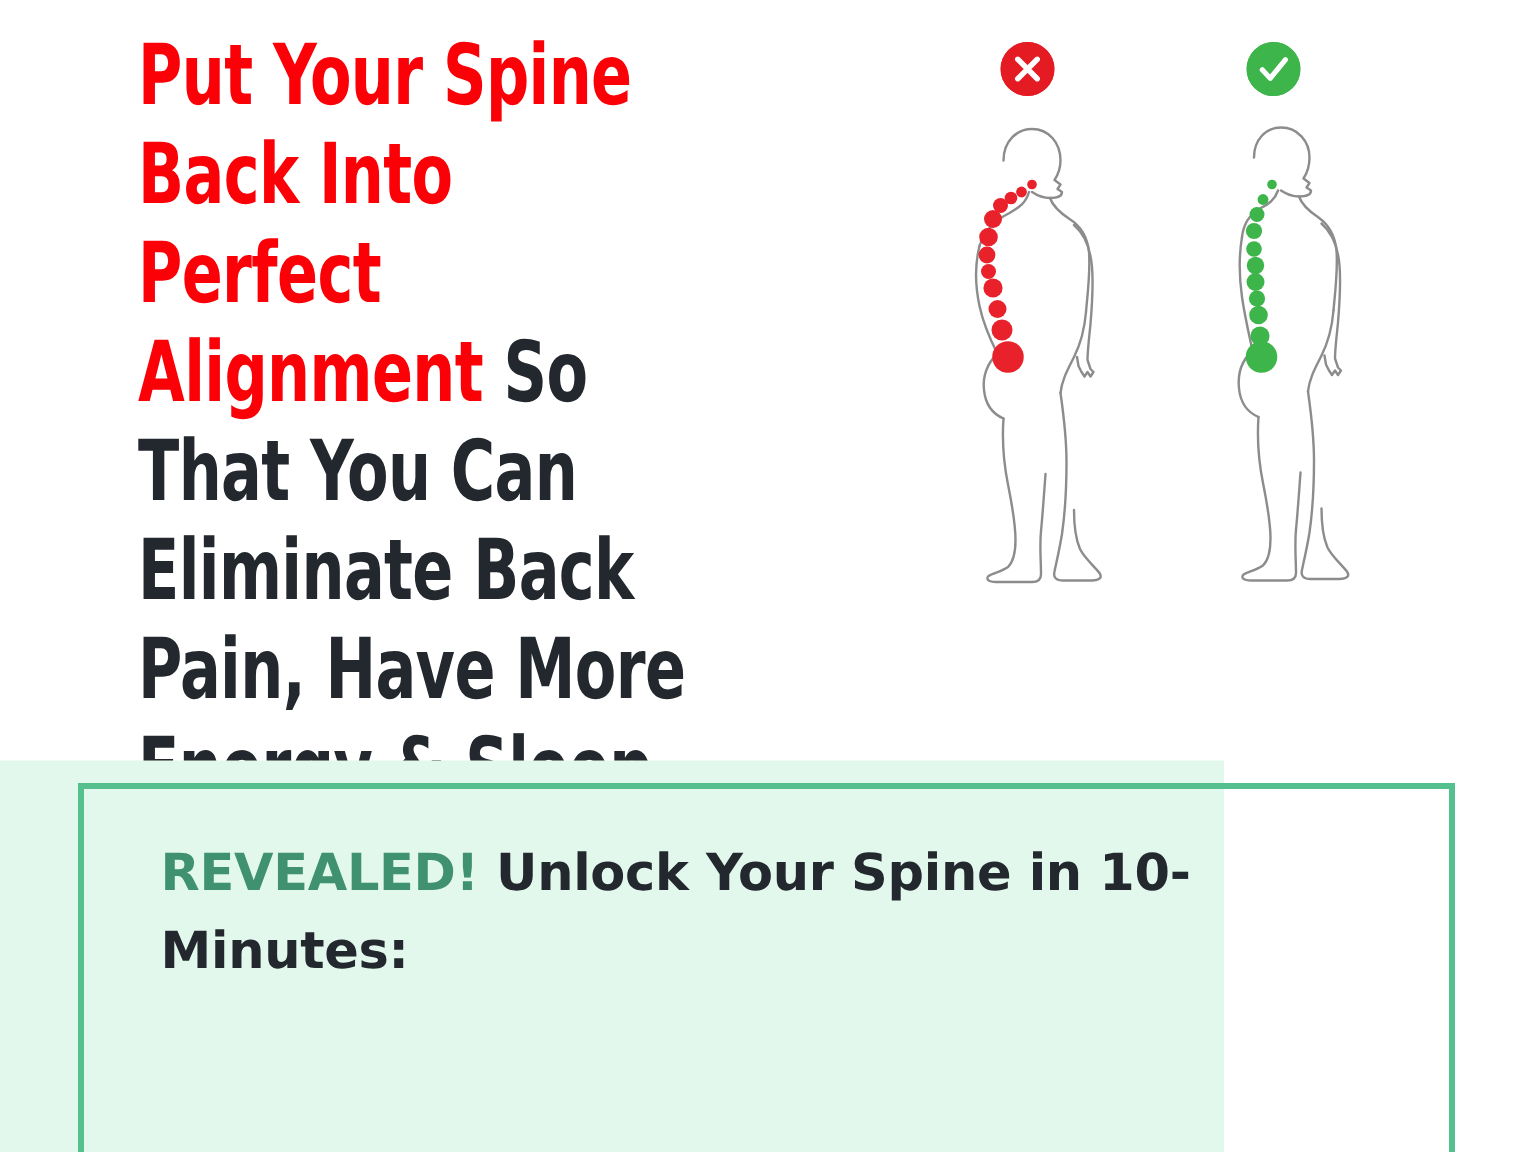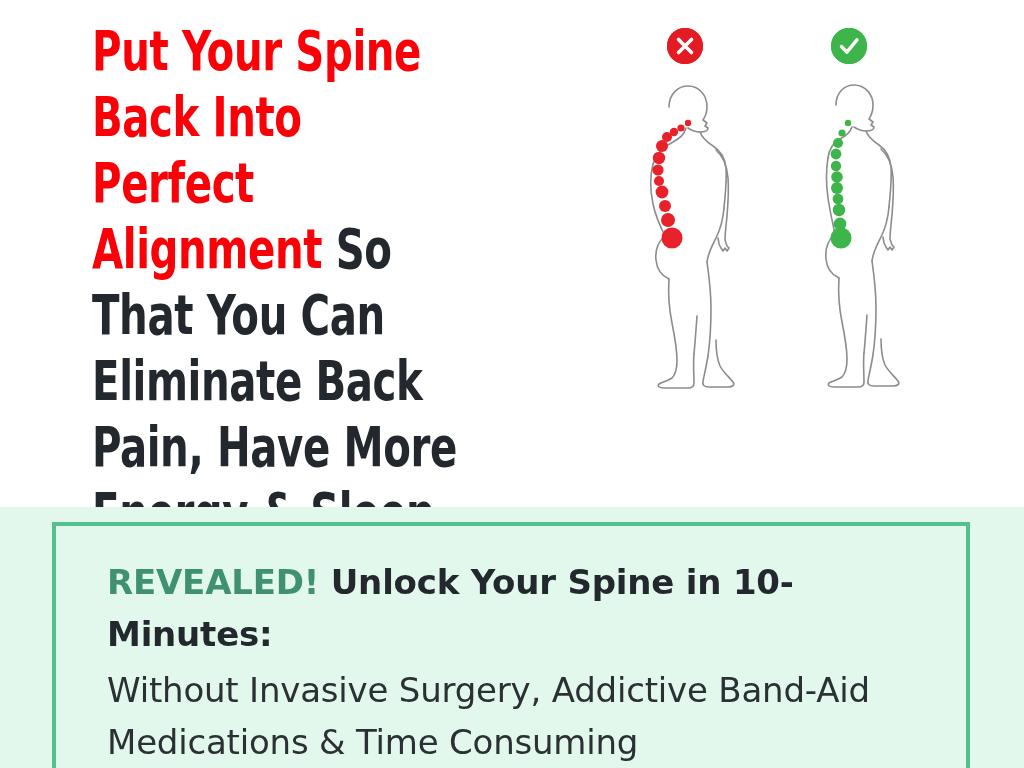--- a/index.html
+++ b/index.html
@@ -81,21 +81,21 @@
     left: 0;
     width: 130px;
     height: 320px;
   }
 
   
   .mint-section {
     position: absolute;
     left: 0;
     top: 507px;
-    width: 1024px;
+    width: 816px;
     height: 261px;
     background: #E3F8EC;
   }
 
   .reveal-box {
     position: absolute;
     left: 52px;
     top: 15px;
     width: 918px;
     height: 300px;
@@ -250,18 +250,17 @@
         </svg>
       </div>
 
     </div>
   </section>
 
   <section class="mint-section">
     <div class="reveal-box">
       <div class="reveal-inner">
         <p class="reveal-title"><span class="revealed-word">REVEALED!</span><span> Unlock Your Spine in 10-Minutes:</span></p>
-        <p class="reveal-sub">Without Invasive Surgery, Addictive Band-Aid Medications &amp; Time Consuming</p>
       </div>
     </div>
   </section>
 
 </div>
 
 </body></html>

